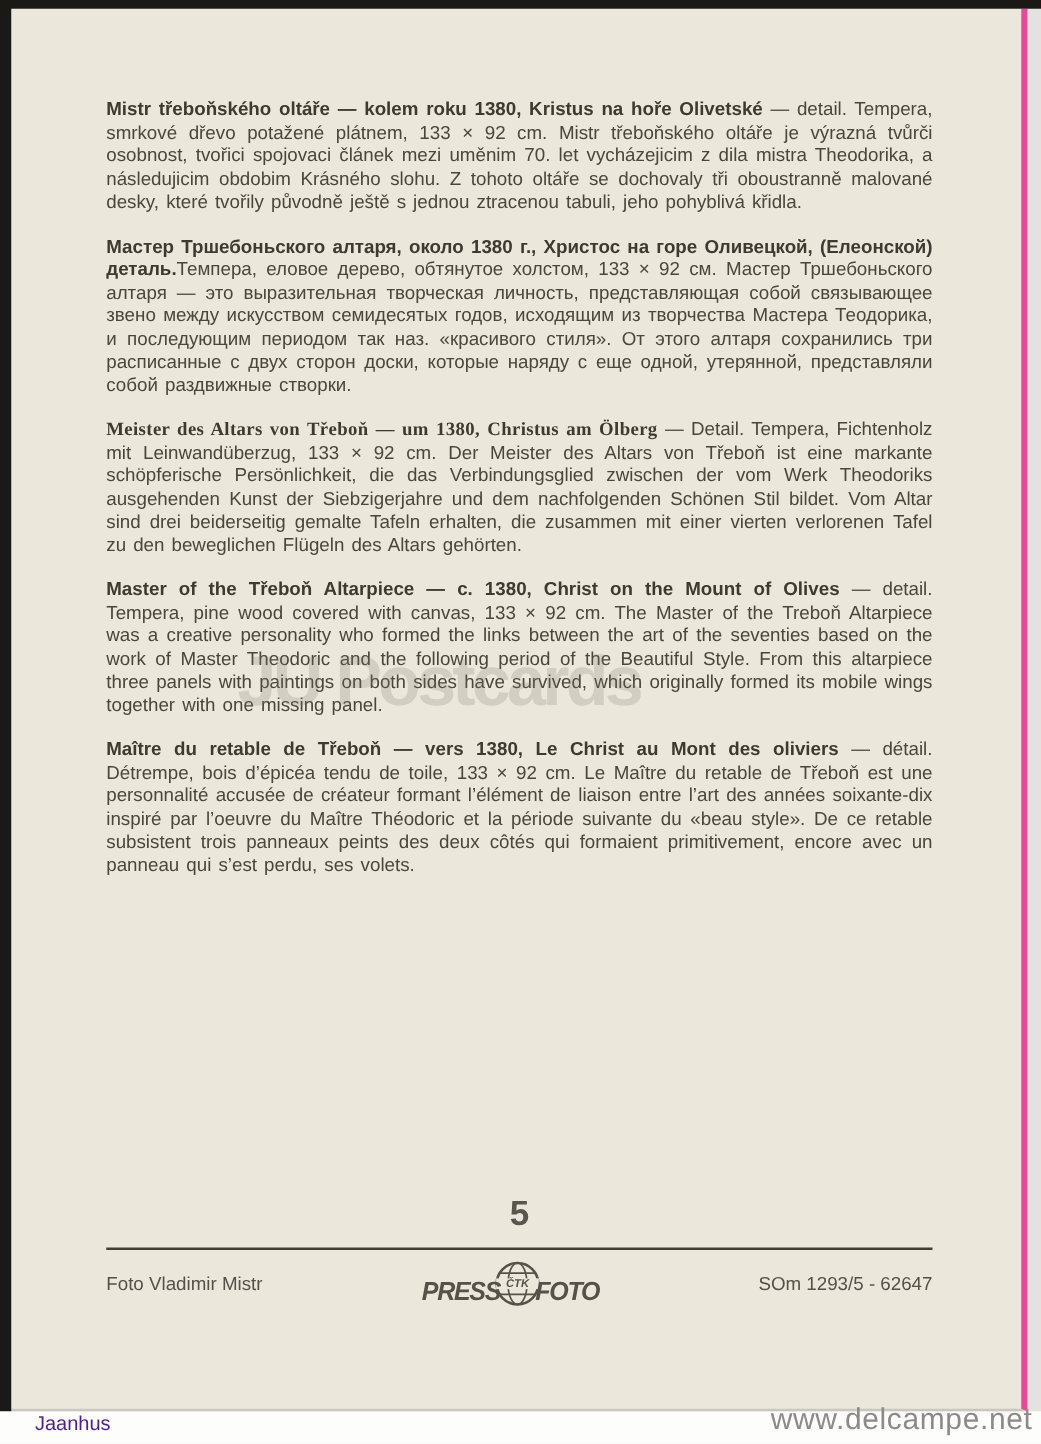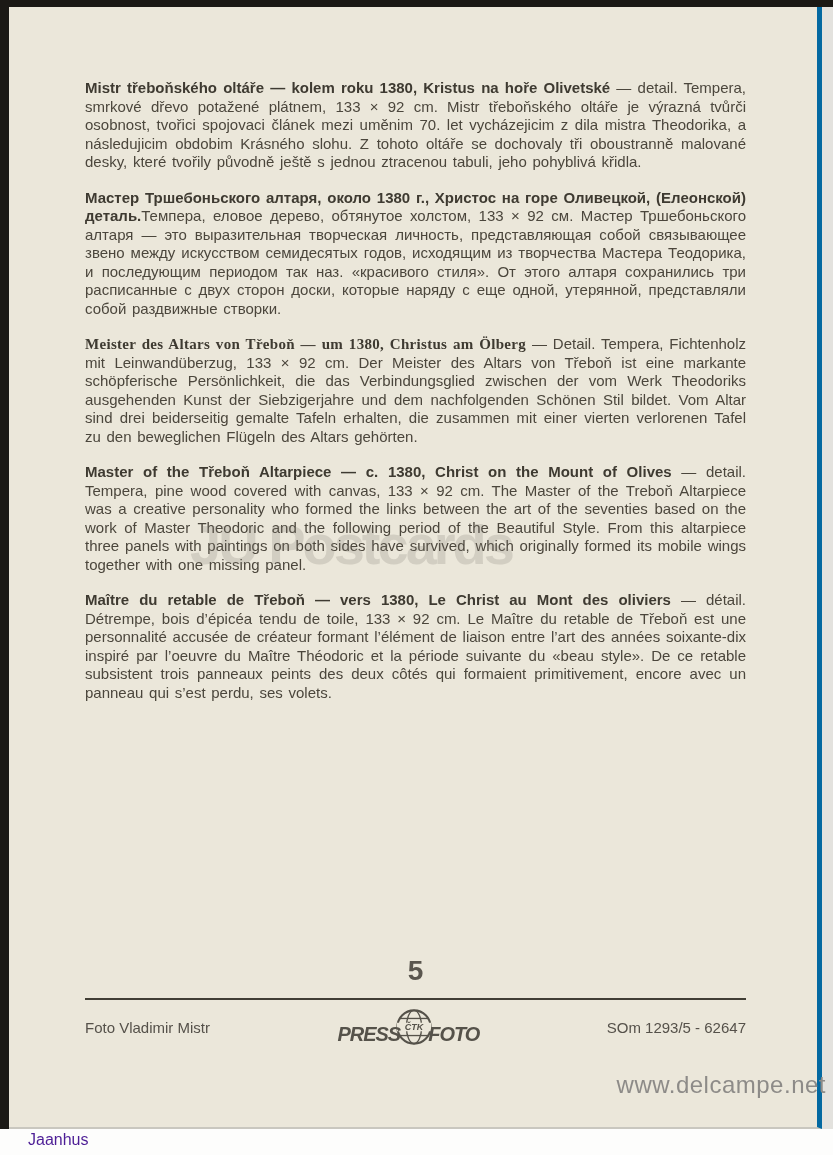--- a/index.html
+++ b/index.html
@@ -10,21 +10,21 @@
   }
   .page{position:absolute;inset:0;}
   
   .edge-top{position:absolute;left:0;top:0;width:833px;height:7px;background:#1b1915;z-index:2;}
   .edge-left{position:absolute;left:0;top:0;width:9px;height:1129px;background:#1b1915;z-index:2;}
   .right-strip{position:absolute;left:822px;top:7px;width:11px;height:1122px;background:#e3e2de;z-index:1;}
   
   .postcard{
     position:absolute;left:9px;top:7px;width:808px;height:1120px;
     background:#ebe7da;
-    border-right:5px solid #0369a1;
+    border-right:5px solid #ec4899;
     border-bottom:2px solid #c9c7bf;
     z-index:1;
   }
   .text-block{
     position:absolute;left:76px;top:72px;width:661px;
     font-size:15px;line-height:18.5px;word-spacing:1.5px;
     color:#4b463c;text-align:justify;
   }
   .para{margin:0 0 17px 0;}
   .lead{font-weight:bold;color:#3e3a31;}
@@ -49,21 +49,21 @@
   .pressfoto .word.right{margin-left:-5px;}
   .globe-svg{display:block;}
   
   .wm-center{
     position:absolute;left:190px;top:512px;z-index:3;
     font-size:56px;font-weight:bold;letter-spacing:-3px;white-space:nowrap;
     color:rgba(122,119,109,0.22);pointer-events:none;
   }
   .bottom-strip{position:absolute;left:0;top:1130px;width:833px;height:25px;background:#fdfdfc;z-index:2;}
   .wm-left{position:absolute;left:28px;top:1131px;font-size:16px;color:#4c1d95;z-index:4;}
-  .wm-right{position:absolute;right:7px;top:1071px;font-size:24px;color:#8d8b88;z-index:4;letter-spacing:.5px;}
+  .wm-right{position:absolute;right:7px;top:1122px;font-size:24px;color:#8d8b88;z-index:4;letter-spacing:.5px;}
 </style>
 </head>
 <body>
 
 <div class="page">
 
   <div class="edge-top"></div>
   <div class="edge-left"></div>
   <div class="right-strip"></div>
 

